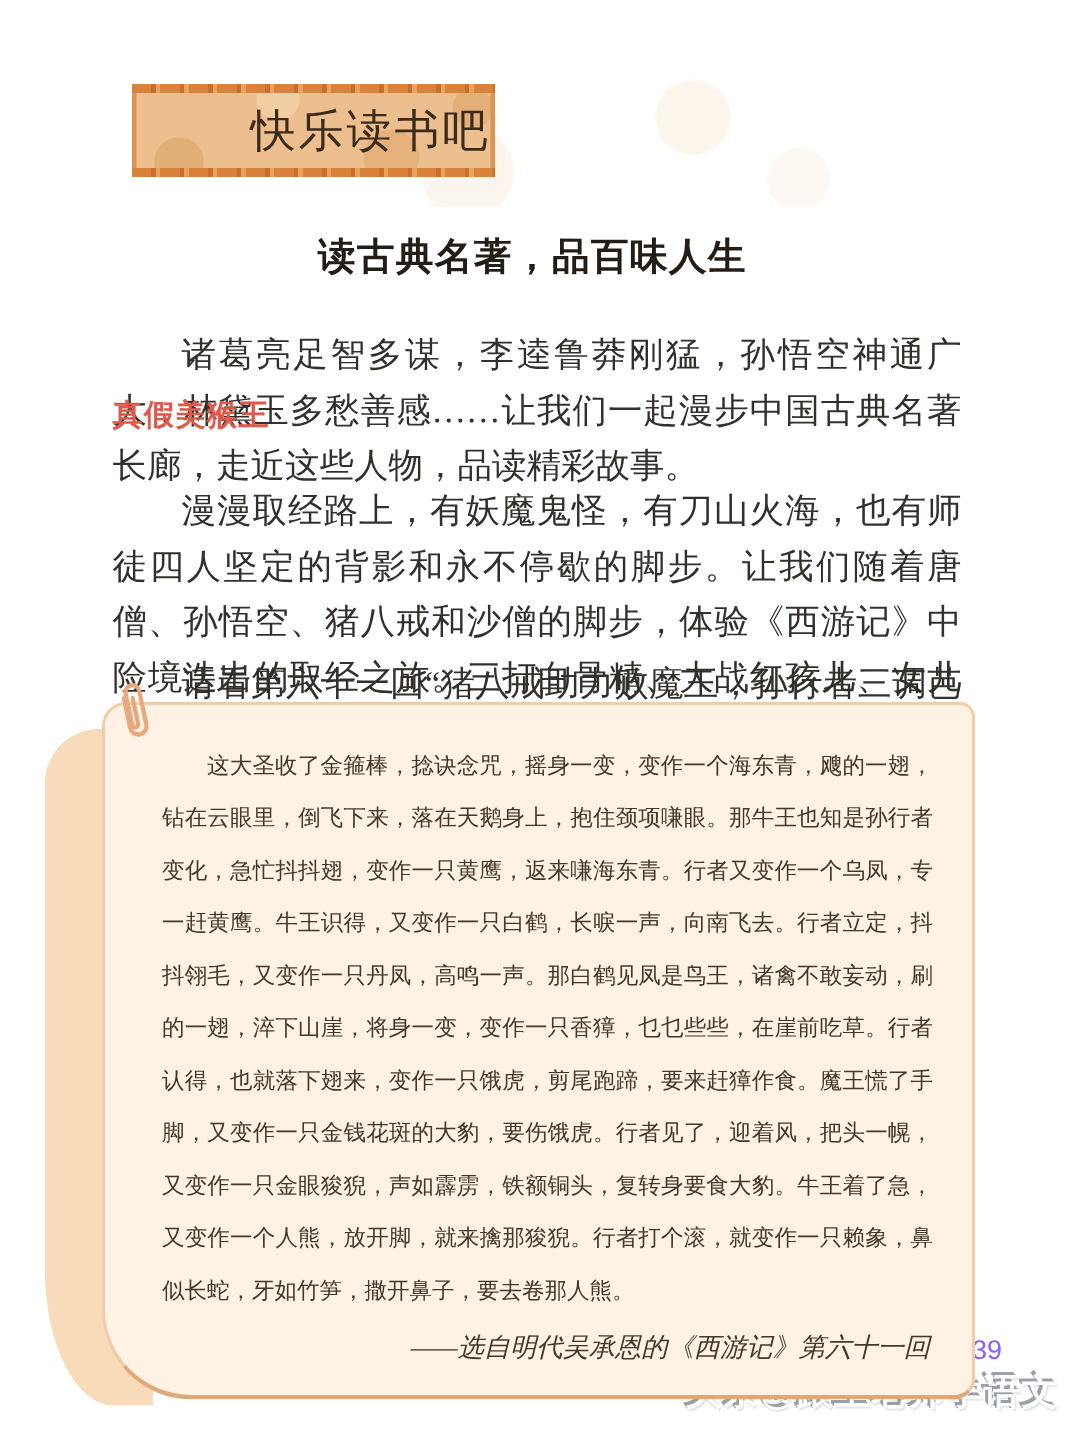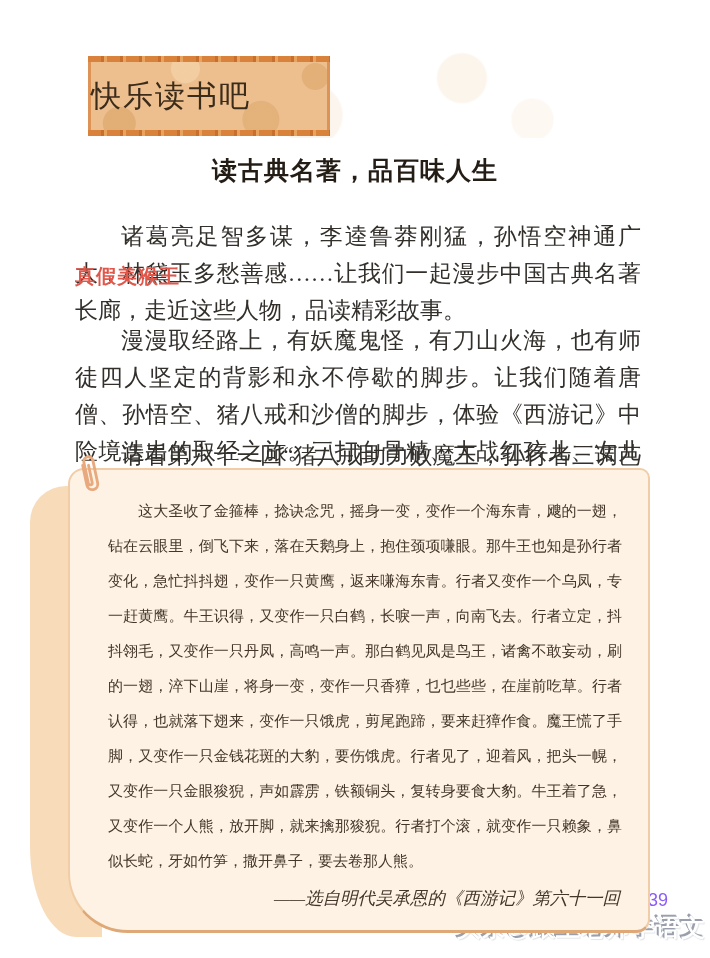--- a/index.html
+++ b/index.html
@@ -12,29 +12,29 @@
     position:absolute;left:86px;top:46px;width:470px;height:92px;
     background:
       radial-gradient(circle at 18% 40%, rgba(236,193,142,.35) 0 26px, transparent 28px),
       radial-gradient(circle at 48% 75%, rgba(236,193,142,.28) 0 30px, transparent 32px),
       radial-gradient(circle at 80% 35%, rgba(236,193,142,.30) 0 24px, transparent 26px),
       radial-gradient(circle at 95% 80%, rgba(236,193,142,.22) 0 20px, transparent 22px);
     opacity:.55;border-radius:8px;
   }
   
   .banner{
-    position:absolute;left:88px;top:57px;width:236px;height:78px;
+    position:absolute;left:88px;top:57px;width:236px;height:60px;
     background:
       radial-gradient(circle at 12% 85%, rgba(216,162,98,.55) 0 16px, rgba(216,162,98,0) 17px),
       radial-gradient(circle at 40% 15%, rgba(243,209,166,.8) 0 14px, rgba(243,209,166,0) 15px),
       radial-gradient(circle at 72% 80%, rgba(216,162,98,.45) 0 18px, rgba(216,162,98,0) 19px),
       radial-gradient(circle at 95% 25%, rgba(216,162,98,.5) 0 13px, rgba(216,162,98,0) 14px),
       #edbf8e;
     border-left:3px solid #dd9355;border-right:3px solid #dd9355;
-    display:flex;align-items:center;justify-content:flex-start;
+    display:flex;align-items:center;justify-content:flex-end;
   }
   .banner::before,.banner::after{
     content:"";position:absolute;left:-3px;right:-3px;height:6px;
     background:repeating-linear-gradient(90deg,#d9823b 0 13px,#c96f2e 13px 16px,#e8a35f 16px 19px);
   }
   .banner::before{top:-1px}
   .banner::after{bottom:-1px}
   .banner-text{
     font-size:30px;color:#3b2b1b;letter-spacing:2px;font-weight:500;
   }

